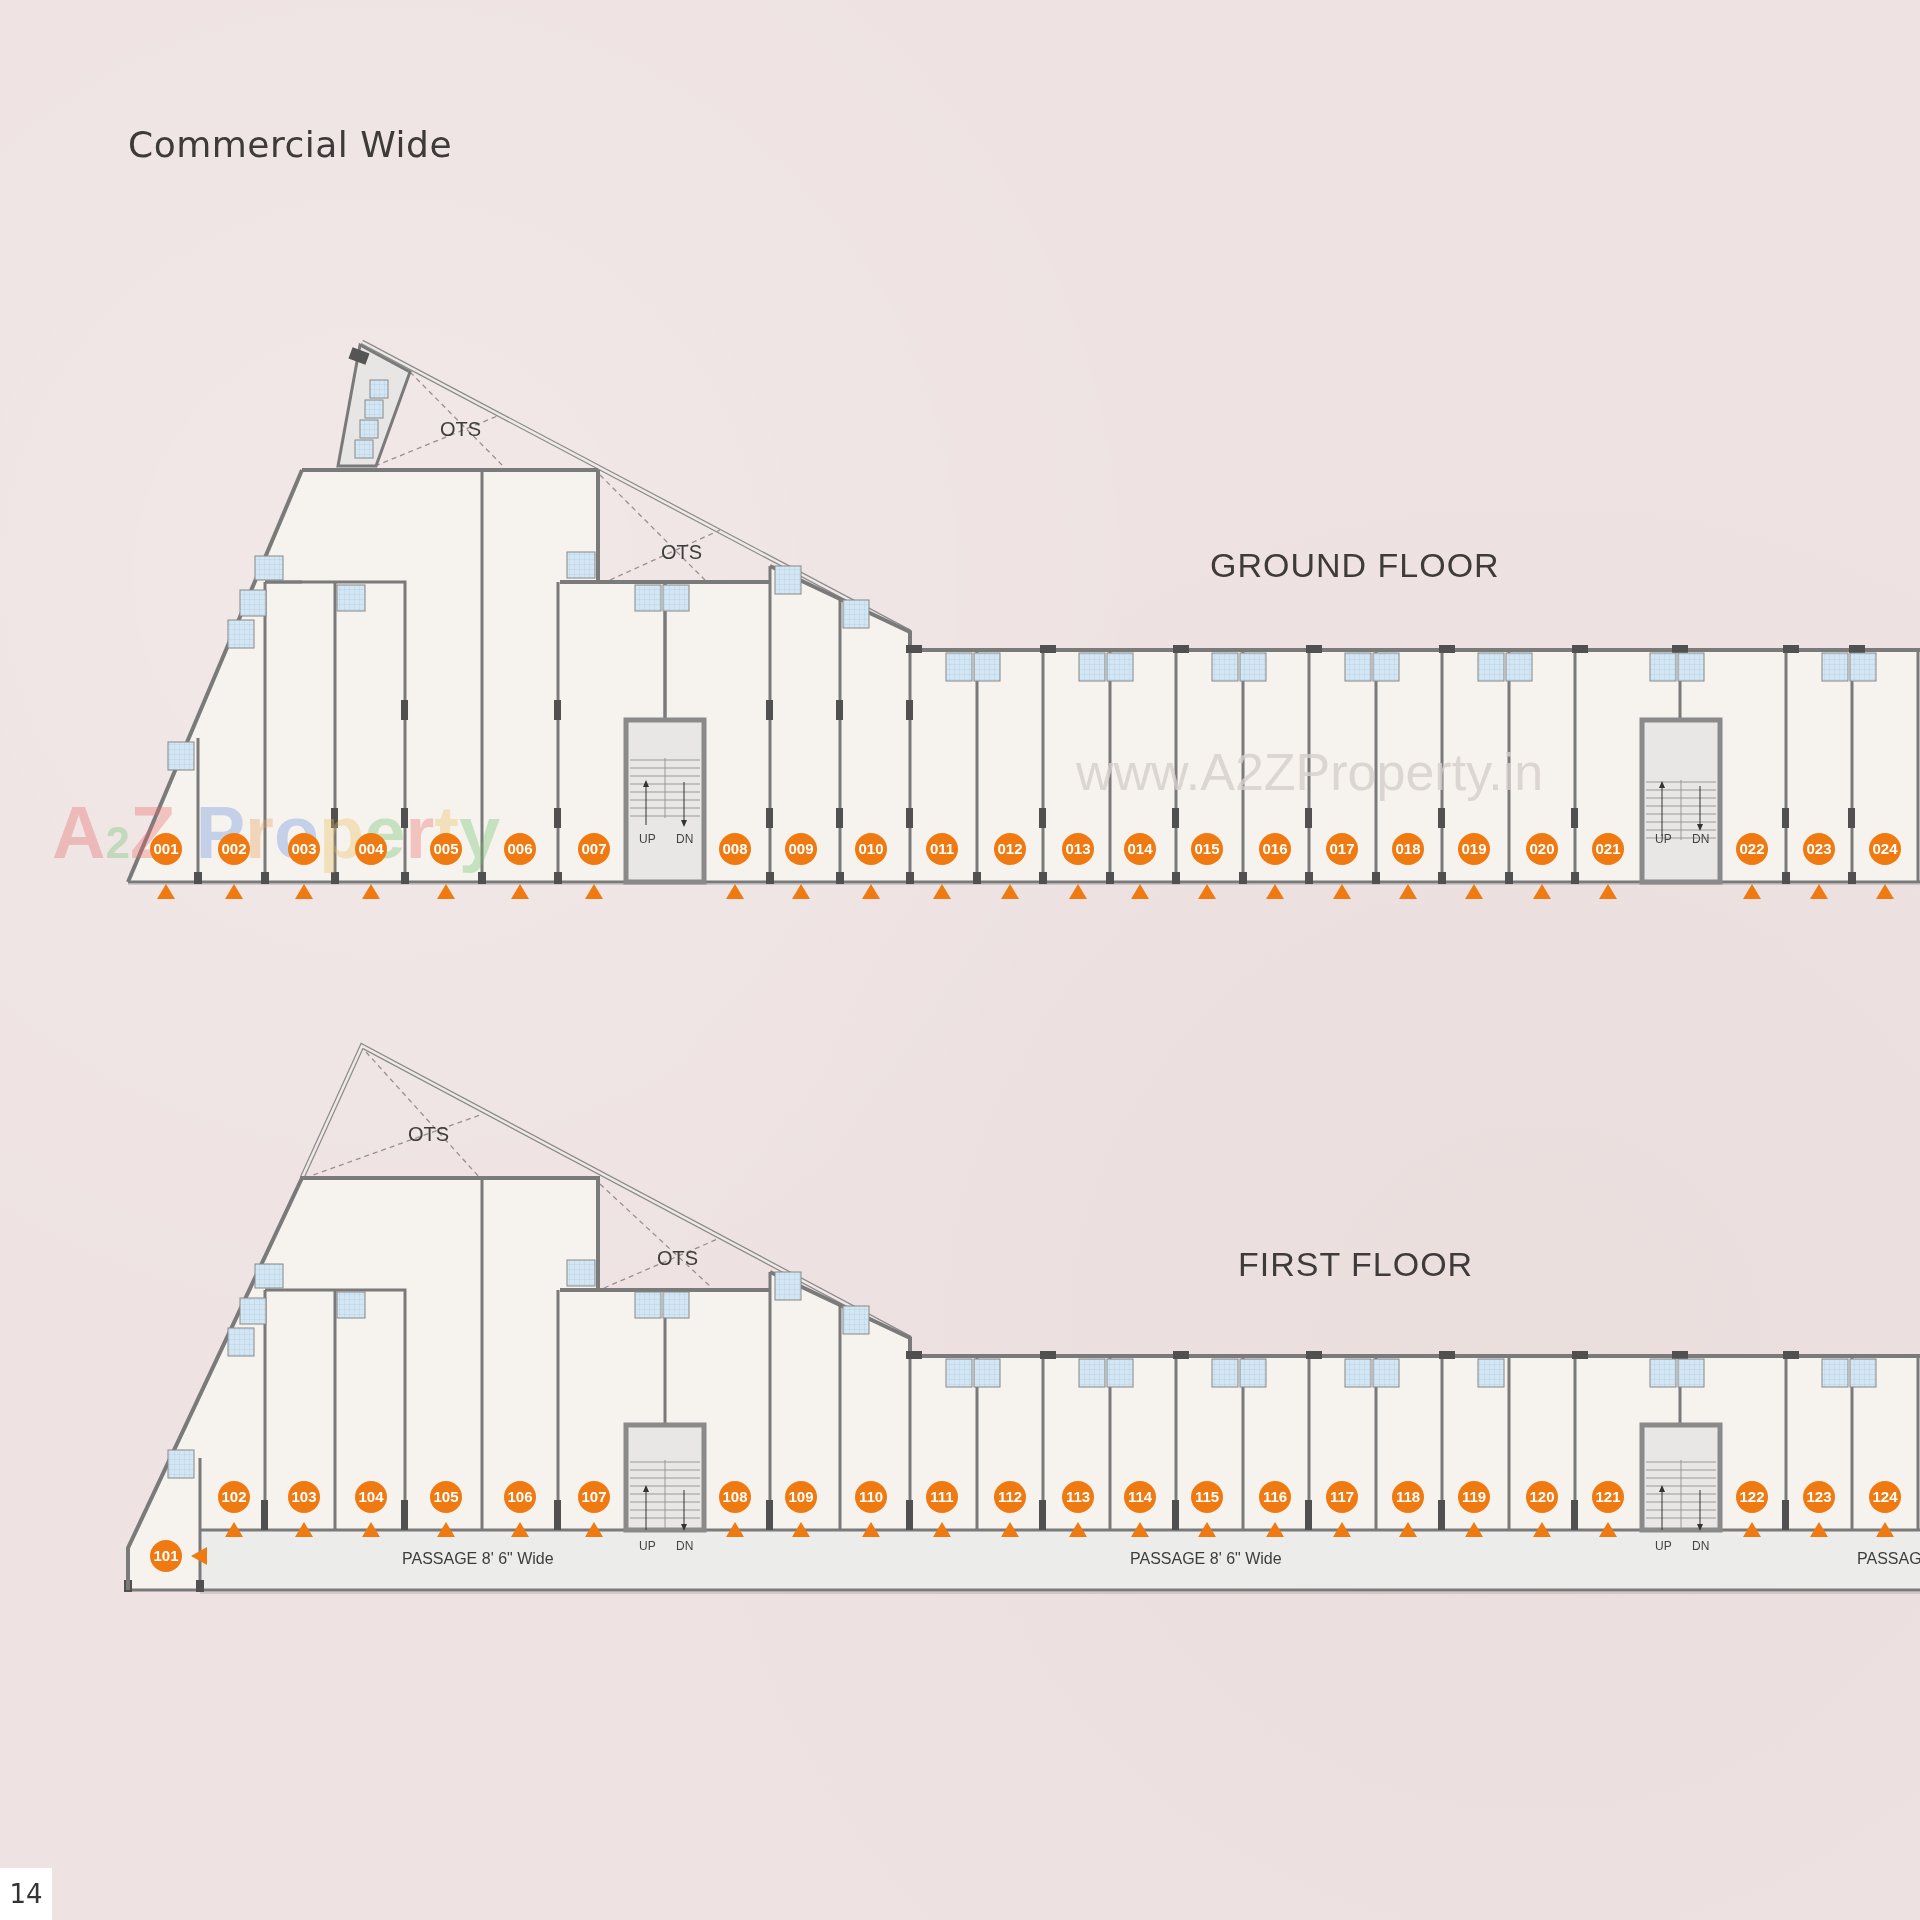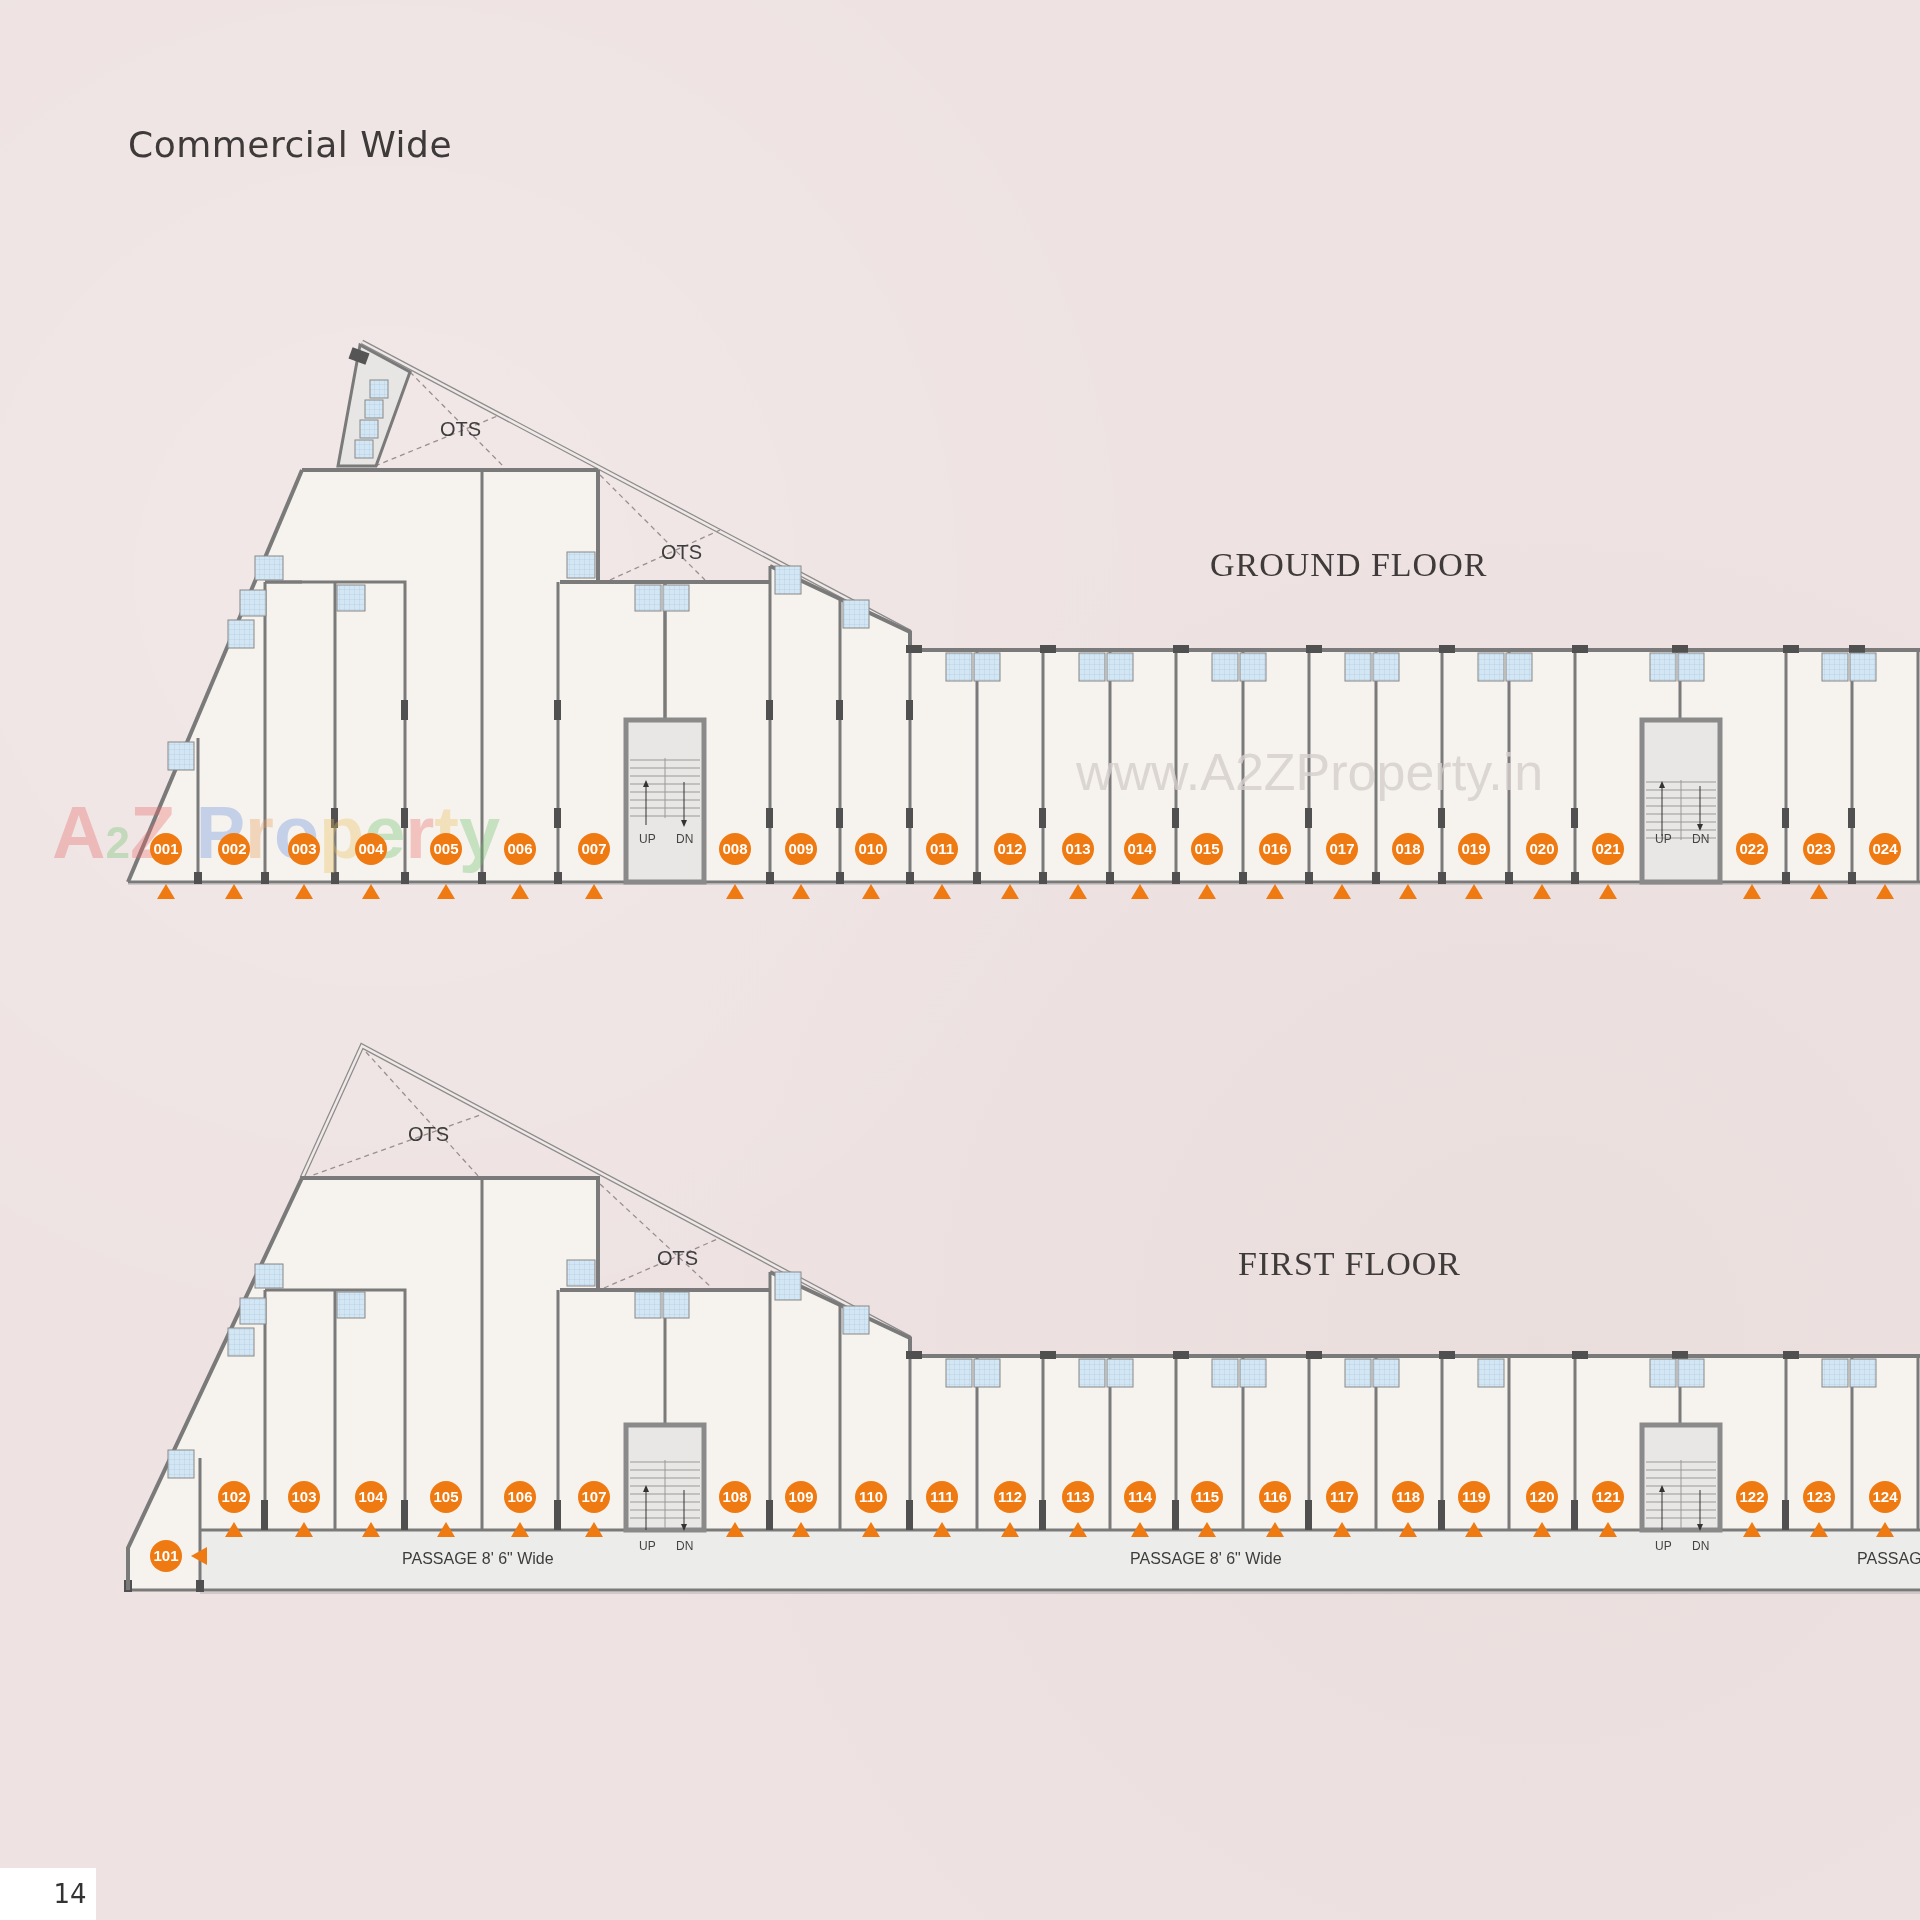--- a/index.html
+++ b/index.html
@@ -15,26 +15,26 @@
       radial-gradient(circle at 80% 70%, rgba(200,180,180,0.10) 0, rgba(200,180,180,0) 45%),
       #eee3e2;
   }
   .title {
     position: absolute; left: 128px; top: 124px;
     font-size: 36px; color: #3e3a3a; letter-spacing: 0.5px;
     font-family: "DejaVu Sans", sans-serif;
   }
   .floor-label {
     position: absolute; font-size: 34px; color: #3f3b3b;
-    letter-spacing: 1px; font-family: Liberation Serif, serif;
+    letter-spacing: 1px; font-family: Liberation Sans, sans-serif;
   }
   .page-num {
     position: absolute; left: 0; top: 1868px; width: 52px; height: 52px;
     background: #ffffff; color: #333; font-size: 26px;
-    display: flex; align-items: center; justify-content: center; padding-left: 44px;
+    display: flex; align-items: center; justify-content: center;
   }
   svg.plan { position: absolute; left: 0; top: 0; }
   .unit-text { font-family: "Liberation Sans", sans-serif; font-weight: bold; font-size: 15px; fill: #fff; }
   .small-text { font-family: "Liberation Sans", sans-serif; font-size: 12px; fill: #444; }
   .ots-text { font-family: "Liberation Sans", sans-serif; font-size: 20px; fill: #3d3d3d; }
   .passage-text { font-family: "Liberation Sans", sans-serif; font-size: 16px; fill: #3d3d3d; }
   .wm-text { font-family: "Liberation Sans", sans-serif; font-size: 52px; fill: #d6d0cd; opacity: 0.8; }
   .logo-text { font-family: "Liberation Sans", sans-serif; font-size: 74px; font-weight: bold; opacity: 0.35; }
 </style>
 </head>

